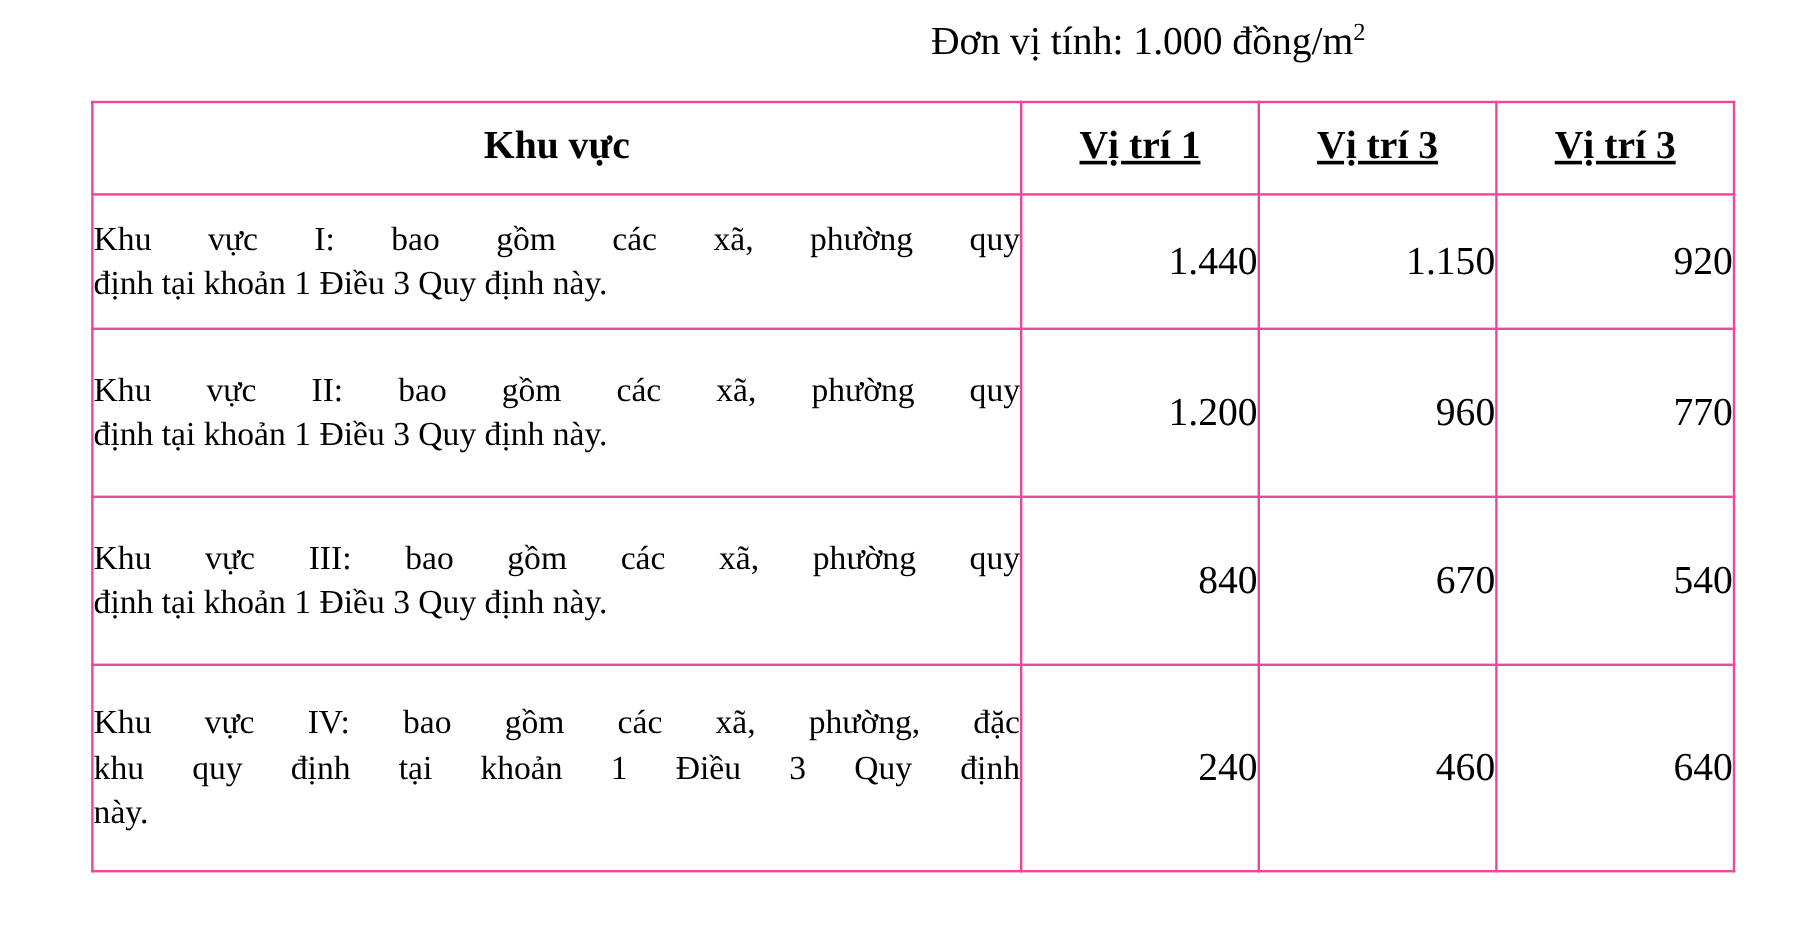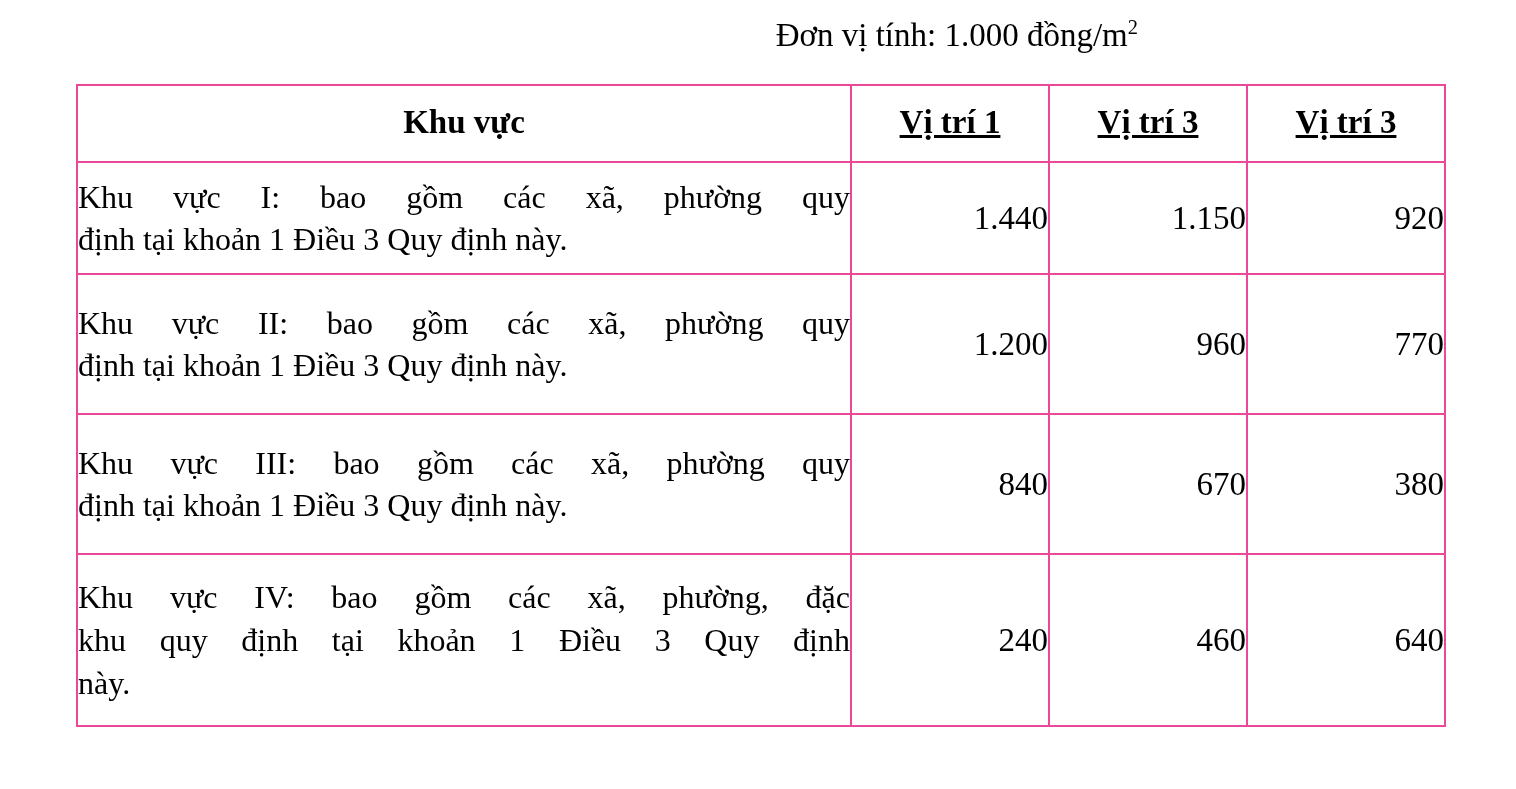--- a/index.html
+++ b/index.html
@@ -60,21 +60,21 @@
     text-align: center;
     font-weight: bold;
     font-size: 33px;
     line-height: 1.25;
     padding: 16px 6px 18px 6px;
     font-family: "Liberation Serif", serif;
   }
   .desc-cell {
     text-align: justify;
     text-align-last: justify;
-    font-size: 32px;
+    font-size: 28px;
     line-height: 1.33;
     padding: 10px 4px 10px 8px;
     font-family: "Liberation Serif", serif;
     hyphens: none;
   }
   .desc-cell .last-line {
     text-align-last: left;
   }
   .num-cell {
     text-align: right;
@@ -134,21 +134,21 @@
         <td class="num-cell">770</td>
       </tr>
 
       <tr class="row-3">
         <td class="desc-cell">
           <div>Khu vực III: bao gồm các xã, phường quy</div>
           <div class="last-line">định tại khoản 1 Điều 3 Quy định này.</div>
         </td>
         <td class="num-cell">840</td>
         <td class="num-cell">670</td>
-        <td class="num-cell">380</td>
+        <td class="num-cell">540</td>
       </tr>
 
       <tr class="row-4">
         <td class="desc-cell">
           <div>Khu vực IV: bao gồm các xã, phường, đặc</div>
           <div>khu quy định tại khoản 1 Điều 3 Quy định</div>
           <div class="last-line">này.</div>
         </td>
         <td class="num-cell">240</td>
         <td class="num-cell">460</td>

